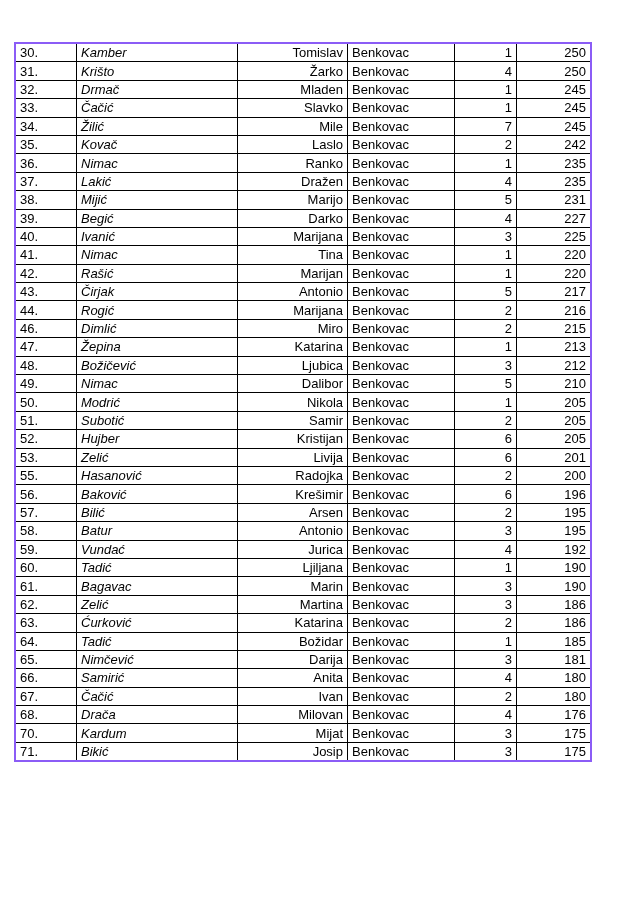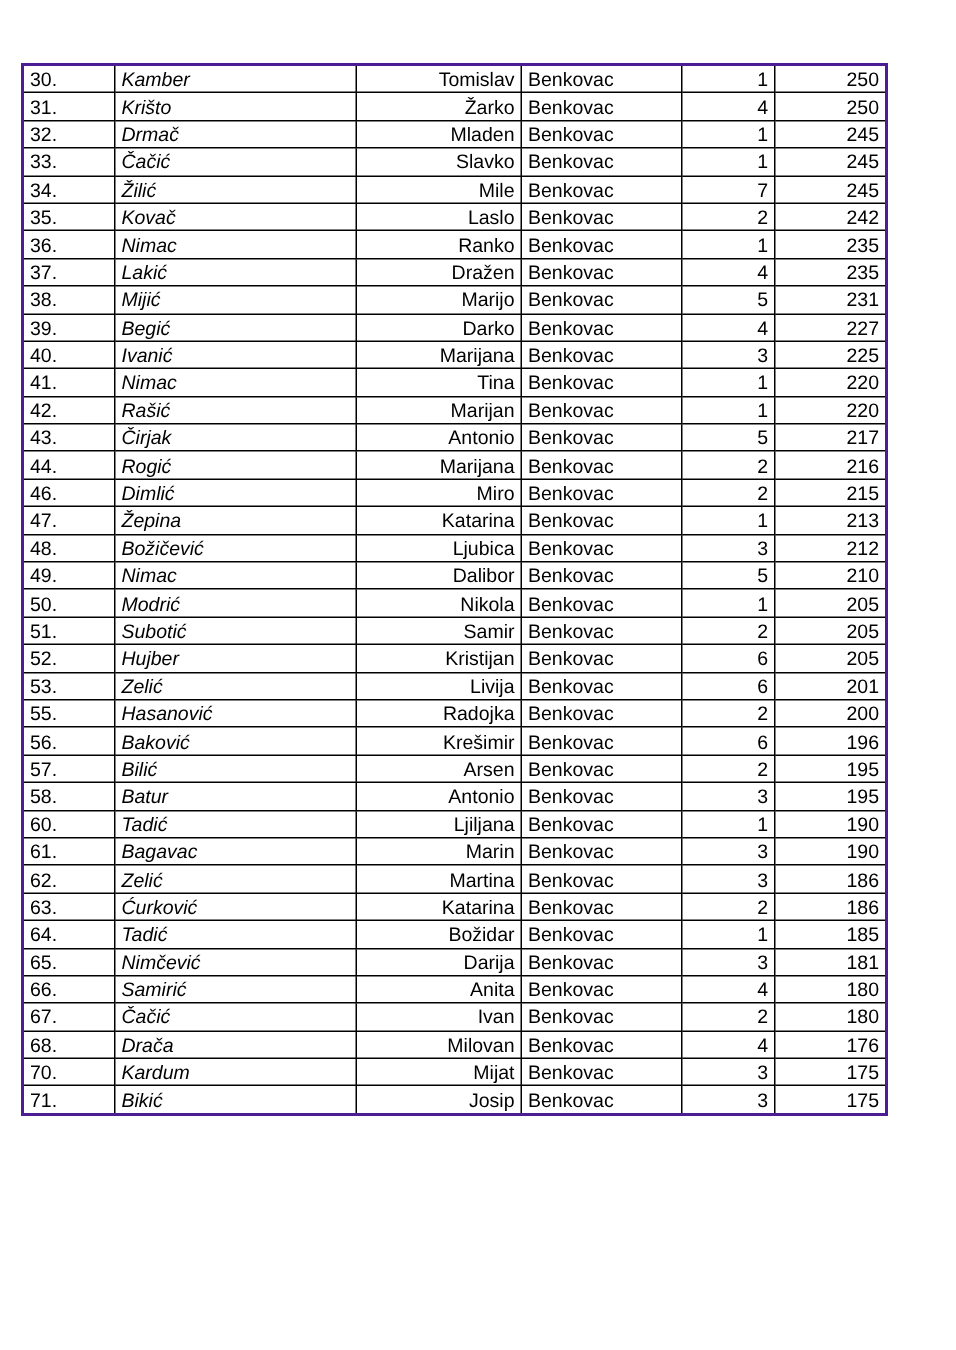--- a/index.html
+++ b/index.html
@@ -20,21 +20,21 @@
     inset: 0;
     background: #ffffff;
   }
   table.results {
     position: absolute;
     left: 14px;
     top: 42px;
     width: 570px;
     border-collapse: collapse;
     table-layout: fixed;
-    border: 2px solid #4c1d95;
+    border: 2px solid #8b5cf6;
     font-size: 13px;
   }
   table.results td {
     border: 1px solid #000000;
     height: 17.4px;
     padding: 0 4px;
     vertical-align: middle;
     overflow: hidden;
     white-space: nowrap;
     line-height: 1;
@@ -262,20 +262,28 @@
   </tr>
         <tr>
     <td class="col-rank">58.</td>
     <td class="col-surname">Batur</td>
     <td class="col-firstname">Antonio</td>
     <td class="col-place">Benkovac</td>
     <td class="col-count">3</td>
     <td class="col-score">195</td>
   </tr>
         <tr>
+    <td class="col-rank">59.</td>
+    <td class="col-surname">Vundać</td>
+    <td class="col-firstname">Jurica</td>
+    <td class="col-place">Benkovac</td>
+    <td class="col-count">4</td>
+    <td class="col-score">192</td>
+  </tr>
+        <tr>
     <td class="col-rank">60.</td>
     <td class="col-surname">Tadić</td>
     <td class="col-firstname">Ljiljana</td>
     <td class="col-place">Benkovac</td>
     <td class="col-count">1</td>
     <td class="col-score">190</td>
   </tr>
         <tr>
     <td class="col-rank">61.</td>
     <td class="col-surname">Bagavac</td>

